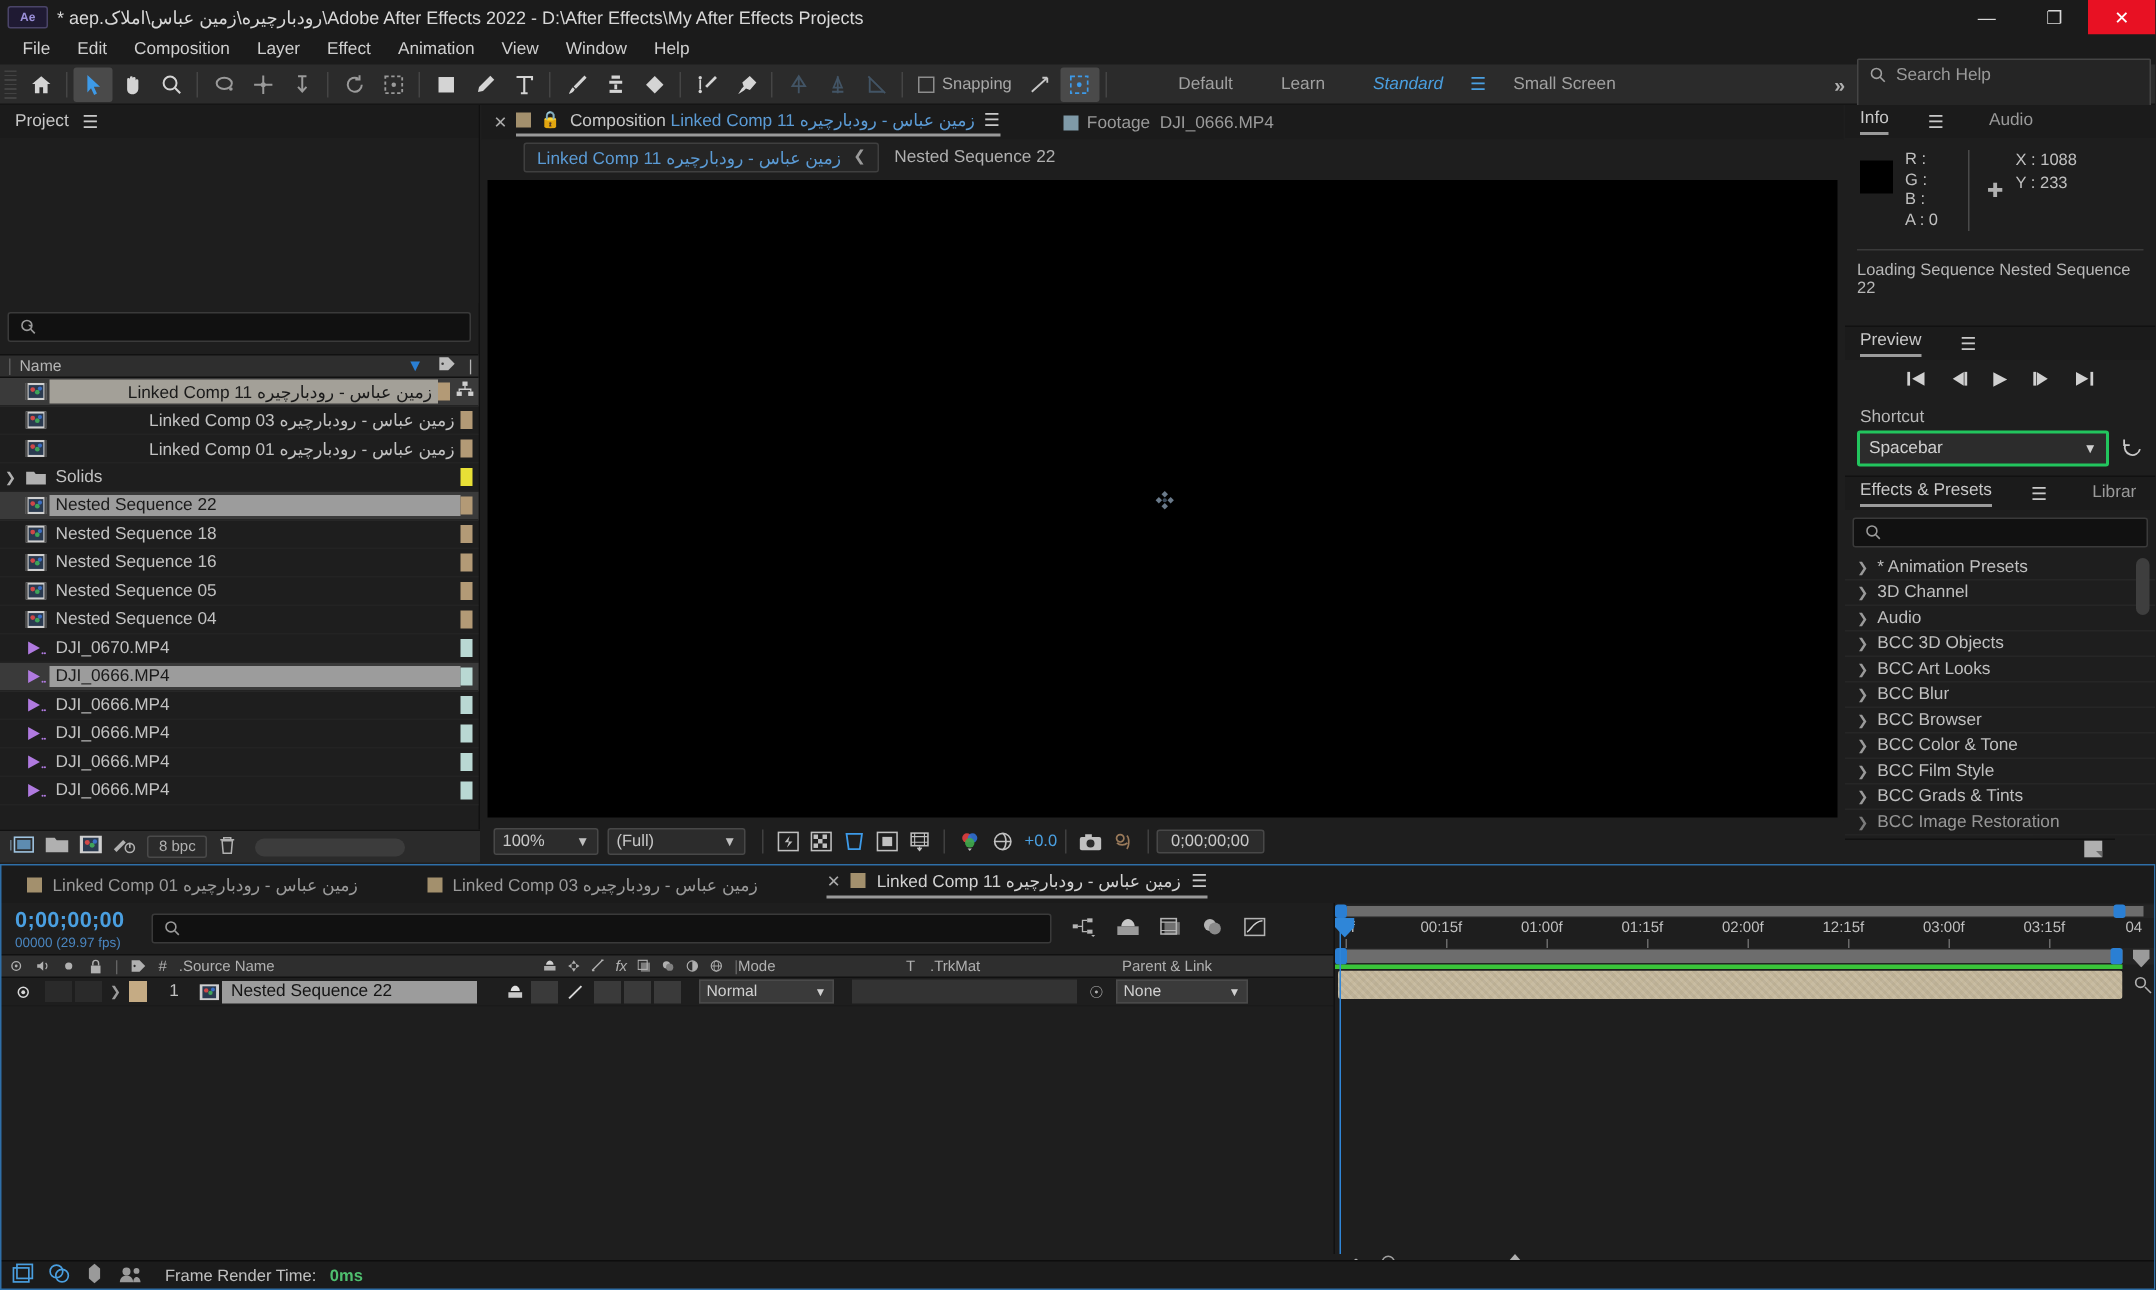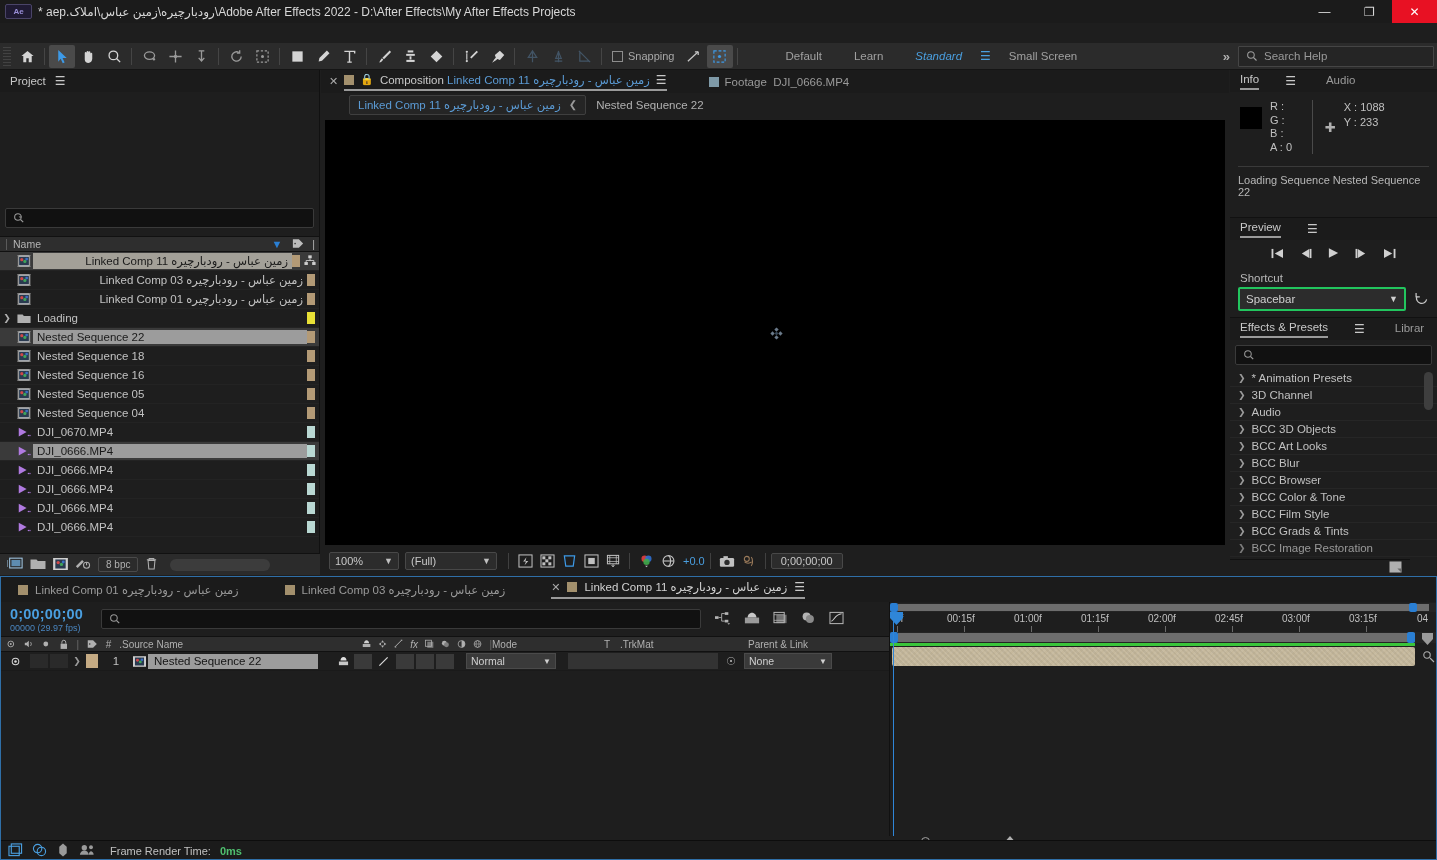--- a/index.html
+++ b/index.html
@@ -53,21 +53,21 @@
   .snap-box{ display:flex; align-items:center; gap:5px; padding:0 6px; flex:none;}
   .chk{ width:11px; height:11px; border:1px solid #8d8d8d; background:transparent; }
   .tool-label{ color:#a8a8a8; font-size:11px; }
   .ws-area{ display:flex; align-items:center; gap:0; margin-left:28px; flex:none; }
   .ws-item{ padding:0 16px; font-size:11.5px; color:#a0a0a0; }
   .ws-item.sel{ color:#4a9fe0;font-style:italic; }
   .ws-menu{ color:#4a9fe0; font-size:12px; padding:0 2px; }
   .chev2{ margin-left:auto; margin-right:8px; color:#b0b0b0; font-size:13px; font-weight:bold;}
   .searchhelp{
     width:196px; height:21px; border:1px solid #454545; background:#252525;
-    display:flex; align-items:flex-start; gap:6px; padding:3px 7px; margin-right:3px; flex:none;
+    display:flex; align-items:flex-end; gap:6px; padding:16px 7px; margin-right:3px; flex:none;
     border-radius:1px;
   }
   .searchhelp span{ color:#9a9a9a; font-size:11.5px; }
 
   
   .project-panel{
     position:absolute; left:0; top:70px; width:320px; height:505px;
     background:#1e1e1e; border-right:1px solid #111;
   }
   .panel-tabs{ height:22px; background:#1b1b1b; display:flex; align-items:center; padding-left:10px; }
@@ -292,20 +292,31 @@
   <div class="titlebar">
     <div class="ae-logo">Ae</div>
     <div class="title-text rtl">Adobe After Effects 2022 - D:\After Effects\My After Effects Projects\رودبارچیره\زمین عباس\املاک.aep *</div>
     <div class="win-btns">
       <div class="win-btn">—</div>
       <div class="win-btn">❐</div>
       <div class="win-btn close">✕</div>
     </div>
   </div>
 
+  <div class="menubar">
+    <div class="menu-item">File</div>
+    <div class="menu-item">Edit</div>
+    <div class="menu-item">Composition</div>
+    <div class="menu-item">Layer</div>
+    <div class="menu-item">Effect</div>
+    <div class="menu-item">Animation</div>
+    <div class="menu-item">View</div>
+    <div class="menu-item">Window</div>
+    <div class="menu-item">Help</div>
+  </div>
 
   <div class="toolbar">
     <div class="grip"></div>
 
     <div class="tbtn">
       <svg width="15" height="15" viewBox="0 0 16 16">
           <path d="M8 2L1.5 7.5h2V14h3.2V9.8h2.6V14H12.5V7.5h2z" fill="#d4d4d4"></path>
         </svg>
     </div>
     <div class="tsep"></div>
@@ -547,21 +558,21 @@
         <span class="swatch" style="background:#b39a76"></span>
       </div>
 
       <div class="prow">
         <span class="disc">❯</span>
         <span class="ico">
           <svg width="14" height="11" viewBox="0 0 16 12">
               <path d="M0.5 1.5h6l1.3 1.6h7.7v8H0.5z" fill="#b0b0b0"></path>
             </svg>
         </span>
-        <span class="nm">Loading</span>
+        <span class="nm">Solids</span>
         <span class="swatch" style="background:#e8e036"></span>
       </div>
 
       <div class="prow sel2">
         <span class="disc"></span>
         <span class="ico">
           <svg width="14" height="12" viewBox="0 0 16 13">
               <rect x="0" y="0" width="16" height="13" fill="#cfcfcf"></rect>
               <rect x="2.4" y="1.6" width="11.2" height="9.8" fill="#2a3a50"></rect>
               <circle cx="5.5" cy="5" r="1.8" fill="#d04848"></circle>
@@ -1220,21 +1231,21 @@
         <div class="wa-fill"></div>
         <div class="wa-handle" style="left:0"></div>
         <div class="wa-handle" style="right:20px"></div>
       </div>
       <div class="ruler">
         <span class="rlabel" style="left:5px">0f</span>
         <span class="rlabel" style="left:57px">00:15f</span>
         <span class="rlabel" style="left:124px">01:00f</span>
         <span class="rlabel" style="left:191px">01:15f</span>
         <span class="rlabel" style="left:258px">02:00f</span>
-        <span class="rlabel" style="left:325px">02:45f</span>
+        <span class="rlabel" style="left:325px">12:15f</span>
         <span class="rlabel" style="left:392px">03:00f</span>
         <span class="rlabel" style="left:459px">03:15f</span>
         <span class="rlabel" style="left:527px">04</span>
         <span class="rtick" style="left:7px"></span>
           <span class="rtick" style="left:74px"></span>
         <span class="rtick" style="left:141px"></span>
           <span class="rtick" style="left:208px"></span>
         <span class="rtick" style="left:275px"></span>
           <span class="rtick" style="left:342px"></span>
         <span class="rtick" style="left:409px"></span>

